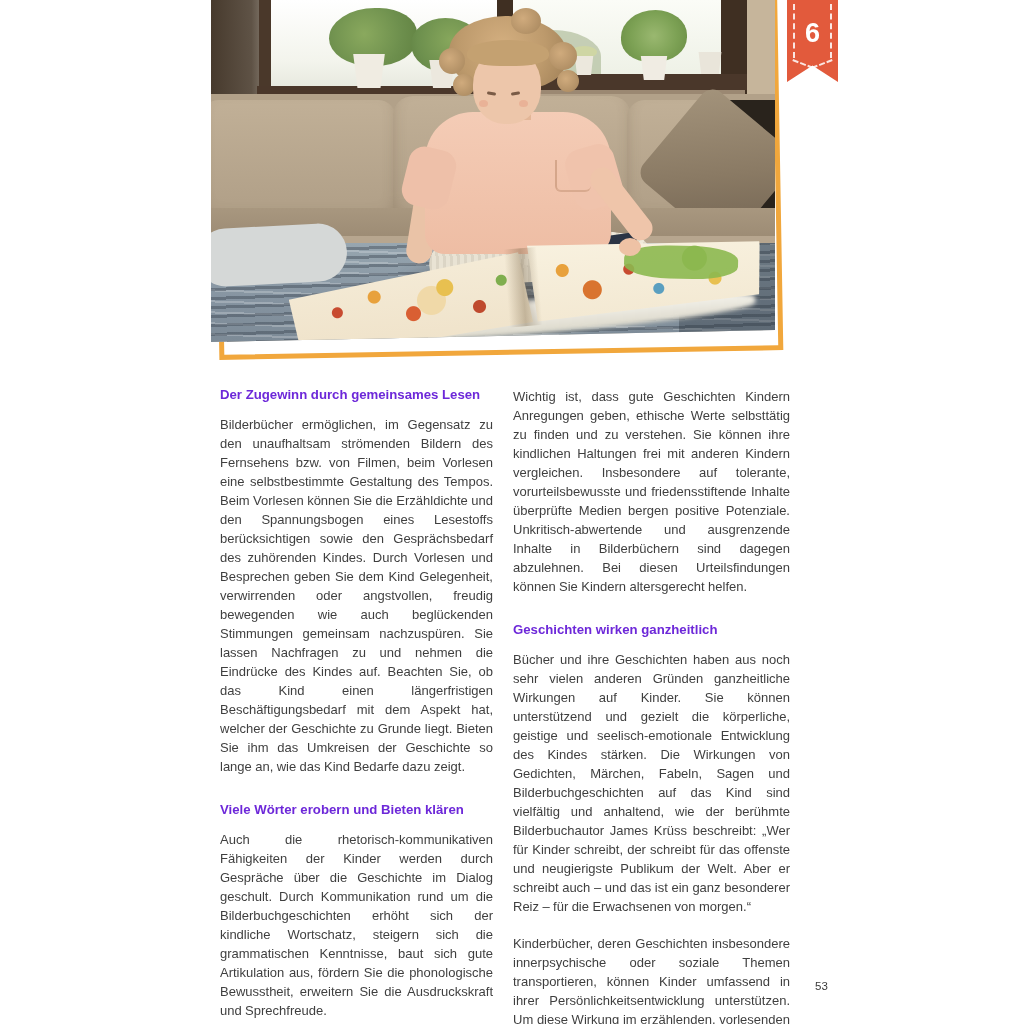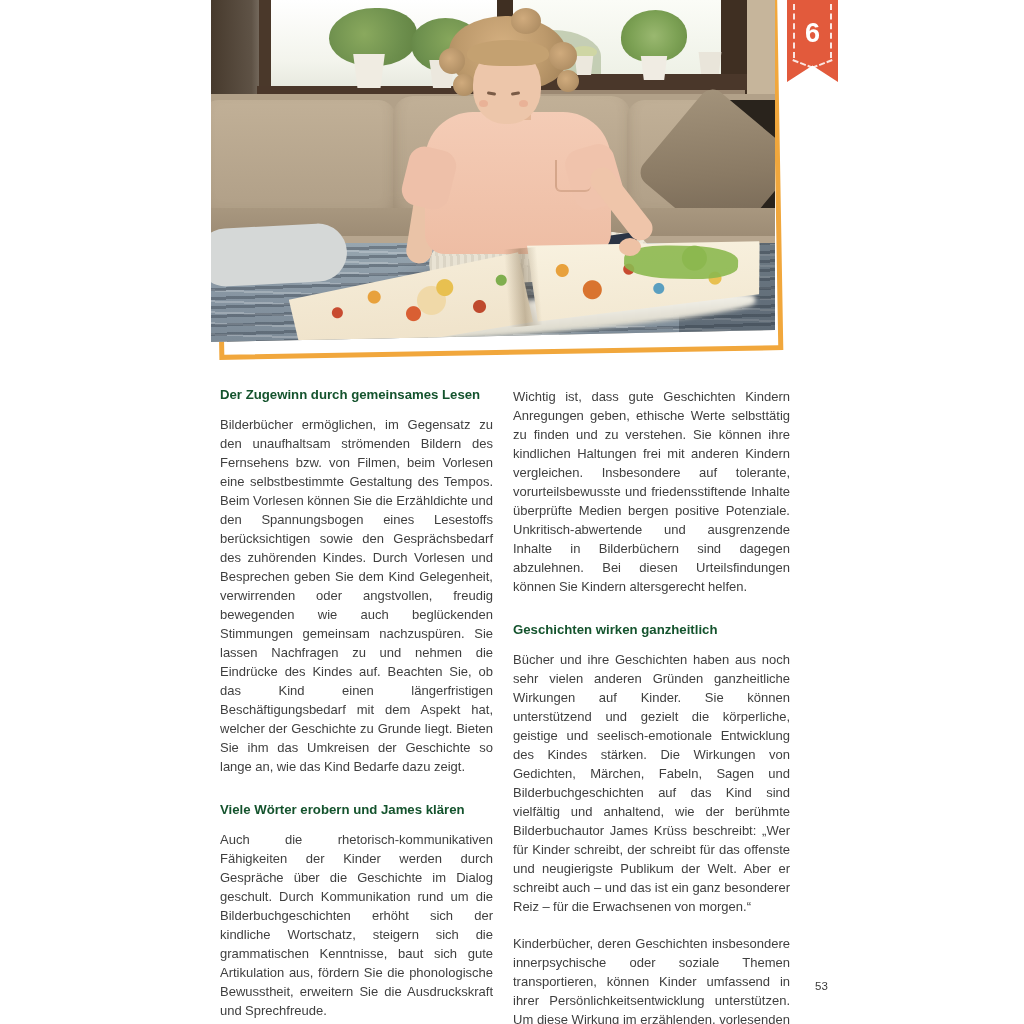--- a/index.html
+++ b/index.html
@@ -126,21 +126,21 @@
   .ribbon .stitch-l,.ribbon .stitch-r{position:absolute;top:4px;height:54px;width:0;border-left:2px dashed rgba(255,255,255,.85);}
   .ribbon .stitch-l{left:6px;} .ribbon .stitch-r{right:6px;}
   .ribbon .stitch-v1,.ribbon .stitch-v2{position:absolute;width:22px;border-top:2px dashed rgba(255,255,255,.85);}
   .ribbon .stitch-v1{left:5px;top:63px;transform:rotate(21deg);}
   .ribbon .stitch-v2{right:5px;top:63px;transform:rotate(-21deg);}
   .ribbon .num{position:absolute;left:0;top:18px;width:100%;text-align:center;color:#ffffff;font-size:27px;font-weight:bold;}
   
   .content{position:absolute;left:220px;top:387px;width:570px;display:flex;}
   .col-left{width:273px;margin-right:20px;}
   .col-right{width:277px;}
-  .h{color:#14532d;font-weight:bold;font-size:13.2px;line-height:15px;margin:0 0 13px 0;}
+  .h{color:#6d28d9;font-weight:bold;font-size:13.2px;line-height:15px;margin:0 0 13px 0;}
   .h.mt{margin-top:26px;}
   .p{color:#3f3f3f;font-size:13px;line-height:19px;text-align:justify;margin:0 0 18px 0;hyphens:auto;-webkit-hyphens:auto;word-spacing:-0.2px;}
   
   .pagenum{position:absolute;left:815px;top:980px;font-size:11.5px;color:#3a3a3a;}
 </style>
 </head>
 <body>
 
 <div class="photo-frame"></div>
 
@@ -217,21 +217,21 @@
   <div class="stitch-r"></div>
   <div class="stitch-v1"></div>
   <div class="stitch-v2"></div>
   <div class="num">6</div>
 </div>
 
 <div class="content">
   <div class="col-left">
     <div class="h">Der Zugewinn durch gemeinsames Lesen</div>
     <p class="p">Bilderbücher ermöglichen, im Gegensatz zu den unaufhaltsam strömenden Bildern des Fernsehens bzw. von Filmen, beim Vorlesen eine selbstbestimmte Gestaltung des Tempos. Beim Vorlesen können Sie die Erzähldichte und den Spannungsbogen eines Lesestoffs berücksichtigen sowie den Gesprächsbedarf des zuhörenden Kindes. Durch Vorlesen und Besprechen geben Sie dem Kind Gelegenheit, verwirrenden oder angstvollen, freudig bewegenden wie auch beglückenden Stimmungen gemeinsam nachzuspüren. Sie lassen Nachfragen zu und nehmen die Eindrücke des Kindes auf. Beachten Sie, ob das Kind einen längerfristigen Beschäftigungsbedarf mit dem Aspekt hat, welcher der Geschichte zu Grunde liegt. Bieten Sie ihm das Umkreisen der Geschichte so lange an, wie das Kind Bedarfe dazu zeigt.</p>
-    <div class="h mt">Viele Wörter erobern und James klären</div>
+    <div class="h mt">Viele Wörter erobern und Bieten klären</div>
     <p class="p">Auch die rhetorisch-kommunikativen Fähigkeiten der Kinder werden durch Gespräche über die Geschichte im Dialog geschult. Durch Kommunikation rund um die Bilderbuchgeschichten erhöht sich der kindliche Wortschatz, steigern sich die grammatischen Kenntnisse, baut sich gute Artikulation aus, fördern Sie die phonologische Bewusstheit, erweitern Sie die Ausdruckskraft und Sprechfreude.</p>
   </div>
   <div class="col-right">
     <p class="p">Wichtig ist, dass gute Geschichten Kindern Anregungen geben, ethische Werte selbsttätig zu finden und zu verstehen. Sie können ihre kindlichen Haltungen frei mit anderen Kindern vergleichen. Insbesondere auf tolerante, vorurteilsbewusste und friedensstiftende Inhalte überprüfte Medien bergen positive Potenziale. Unkritisch-abwertende und ausgrenzende Inhalte in Bilderbüchern sind dagegen abzulehnen. Bei diesen Urteilsfindungen können Sie Kindern altersgerecht helfen.</p>
     <div class="h mt">Geschichten wirken ganzheitlich</div>
     <p class="p">Bücher und ihre Geschichten haben aus noch sehr vielen anderen Gründen ganzheitliche Wirkungen auf Kinder. Sie können unterstützend und gezielt die körperliche, geistige und seelisch-emotionale Entwicklung des Kindes stärken. Die Wirkungen von Gedichten, Märchen, Fabeln, Sagen und Bilderbuchgeschichten auf das Kind sind vielfältig und anhaltend, wie der berühmte Bilderbuchautor James Krüss beschreibt: „Wer für Kinder schreibt, der schreibt für das offenste und neugierigste Publikum der Welt. Aber er schreibt auch – und das ist ein ganz besonderer Reiz – für die Erwachsenen von morgen.“</p>
     <p class="p">Kinderbücher, deren Geschichten insbesondere innerpsychische oder soziale Themen transportieren, können Kinder umfassend in ihrer Persönlichkeitsentwicklung unterstützen. Um diese Wirkung im erzählenden, vorlesenden und lesenden</p>
   </div>
 </div>
 

